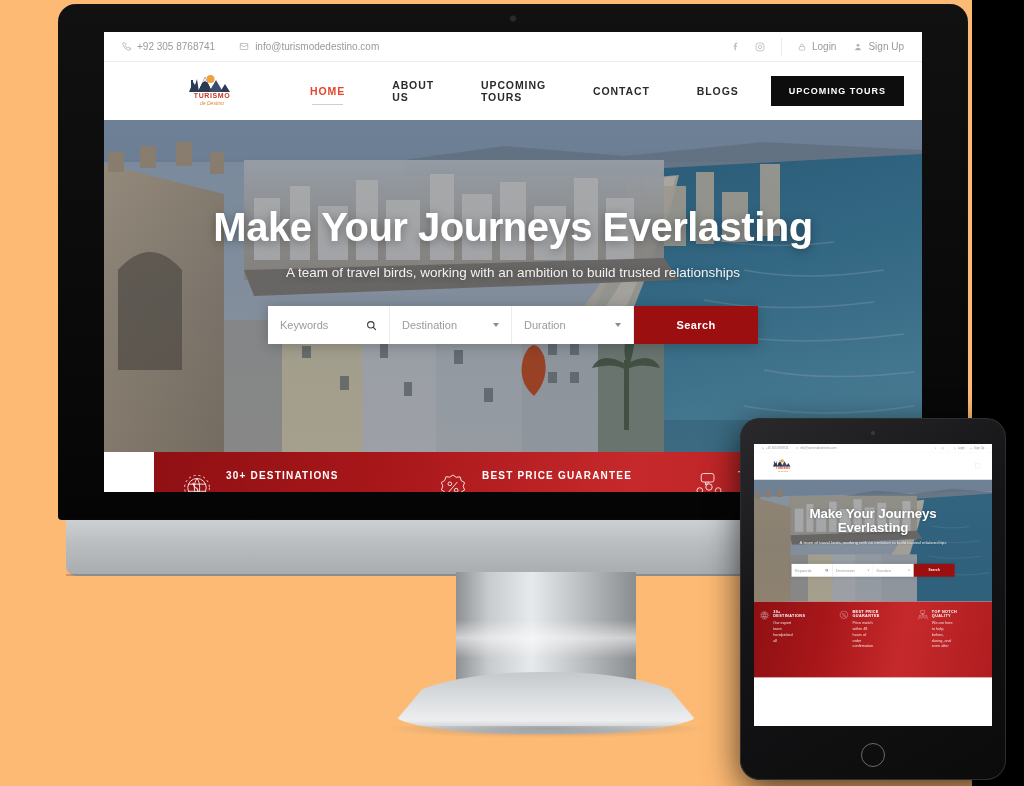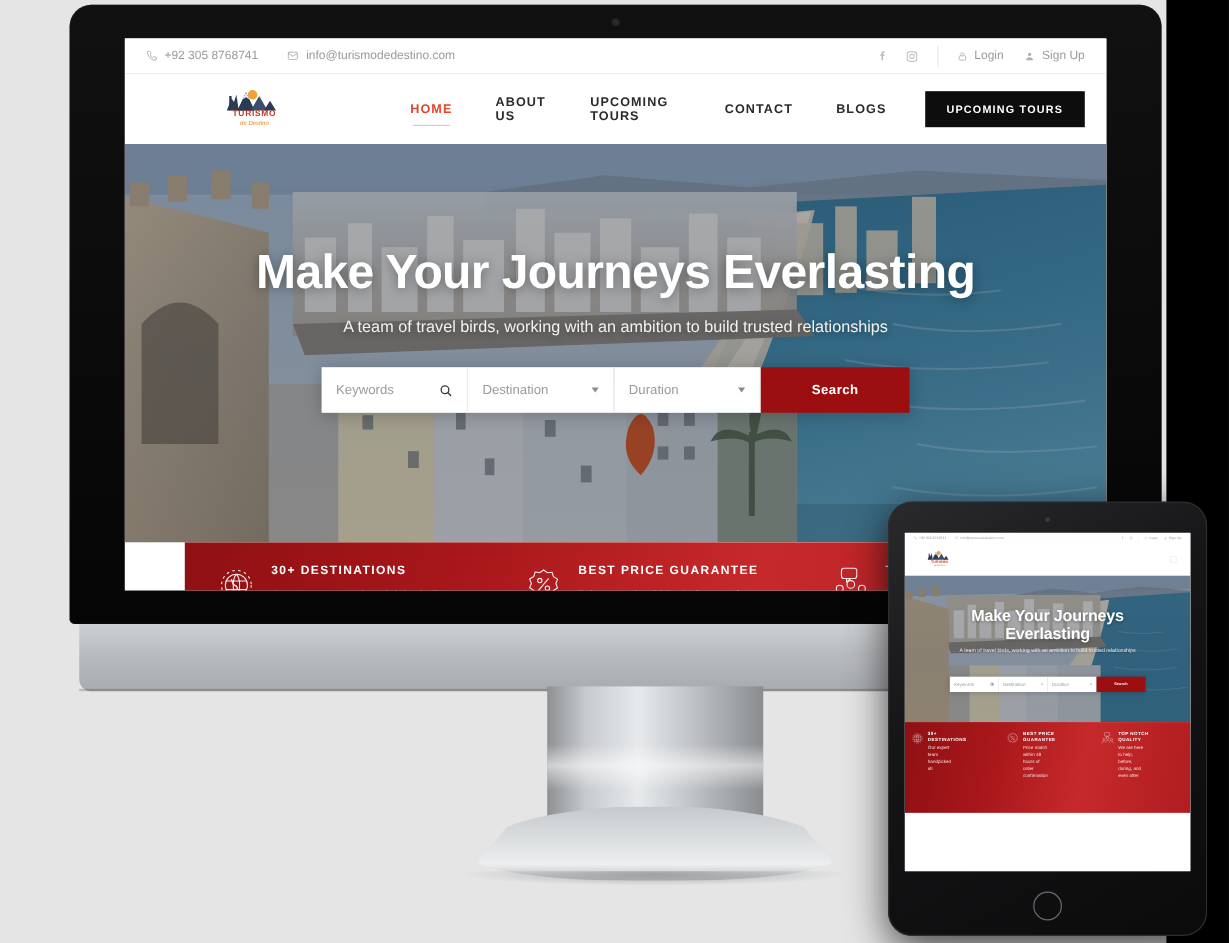--- a/index.html
+++ b/index.html
@@ -2,21 +2,21 @@
 <html><head>
 <meta charset="utf-8">
 <title>Device Mockup</title>
 <style>
   * { margin:0; padding:0; box-sizing:border-box; }
   html, body {
     width:1024px; height:786px;
     background:#000; overflow:hidden;
     font-family:"Liberation Sans", sans-serif;
   }
-  #stage { position:relative; width:972px; height:786px; background:#e5e5e5; }
+  #stage { position:relative; width:972px; height:786px; background:#fdba74; }
 
   
   #monitor { position:absolute; left:58px; top:4px; width:910px; height:516px; }
   .mon-bezel {
     position:absolute; inset:0;
     background:linear-gradient(180deg,#111 0%,#0a0a0a 60%,#050505 100%);
     border-radius:18px 18px 4px 4px;
     box-shadow:0 0 1px #2a2a2a inset;
   }
   .mon-cam {
@@ -80,21 +80,21 @@
   .logo { width:52px; height:40px; position:relative; margin-left:64px; }
   .logo-mtn { position:absolute; left:2px; top:2px; width:48px; height:20px; }
   .logo-word {
     position:absolute; left:0; top:21px; width:52px; text-align:center;
     font-size:7px; font-weight:700; letter-spacing:.6px; color:#c0392b;
   }
   .logo-sub {
     position:absolute; left:0; top:29px; width:52px; text-align:center;
     font-size:5px; font-style:italic; color:#e08a2e;
   }
-  .nav-links { display:flex; align-items:center; gap:36px; margin-left:110px; }
+  .nav-links { display:flex; align-items:center; gap:47px; margin-left:110px; }
   .nav-link {
     font-size:10.5px; font-weight:700; letter-spacing:.9px;
     color:#2b2b2b; text-transform:uppercase; position:relative; cursor:pointer;
   }
   .nav-link.active { color:#e2452c; }
   .nav-link.active:after {
     content:""; position:absolute; left:2px; right:2px; bottom:-8px;
     height:1px; background:#cfcfcf;
   }
   .nav-cta {

